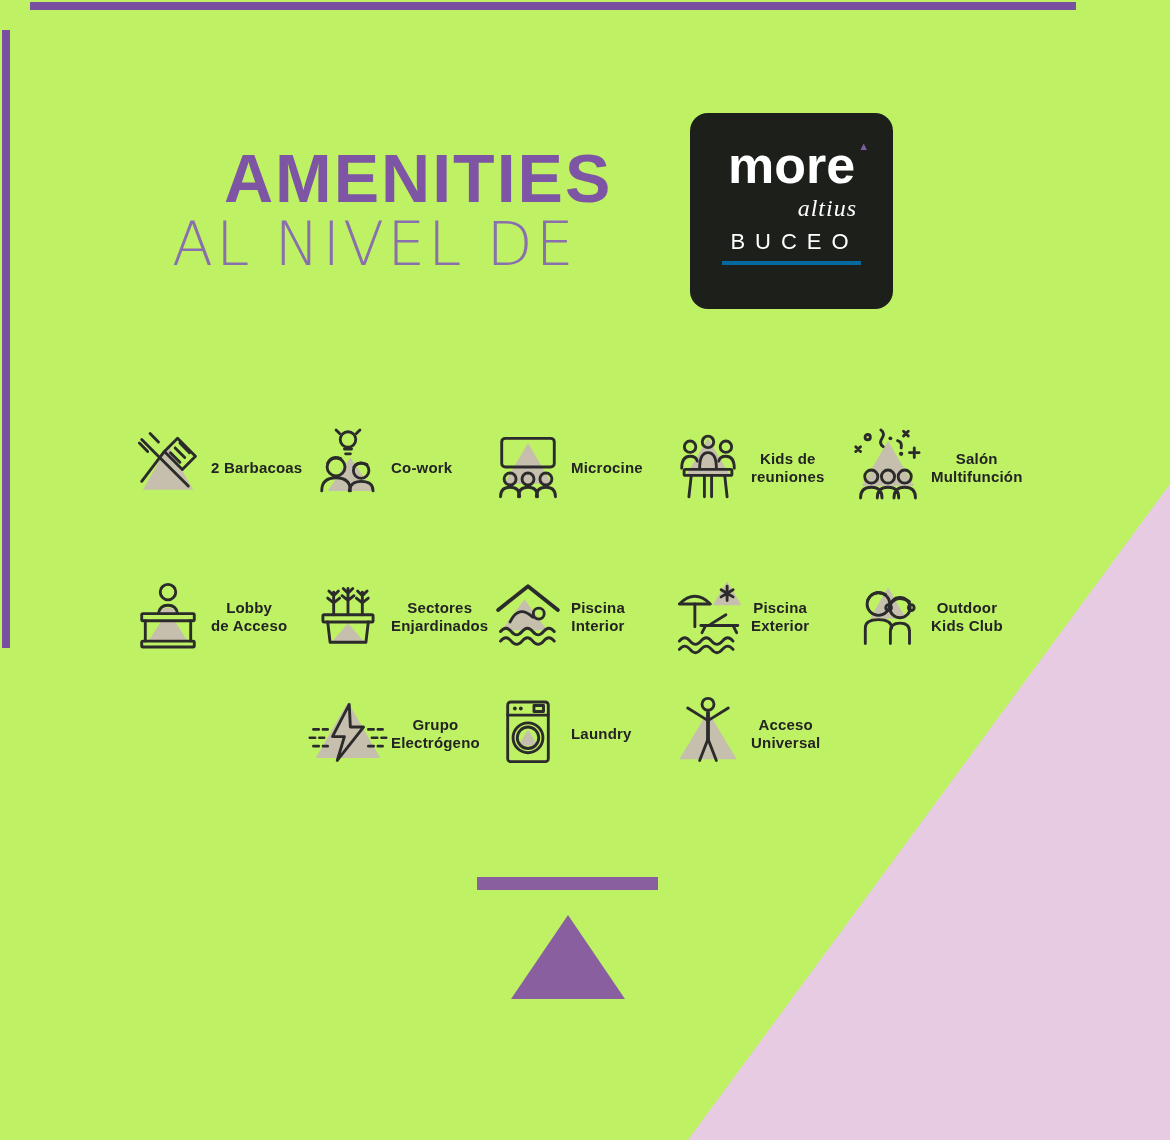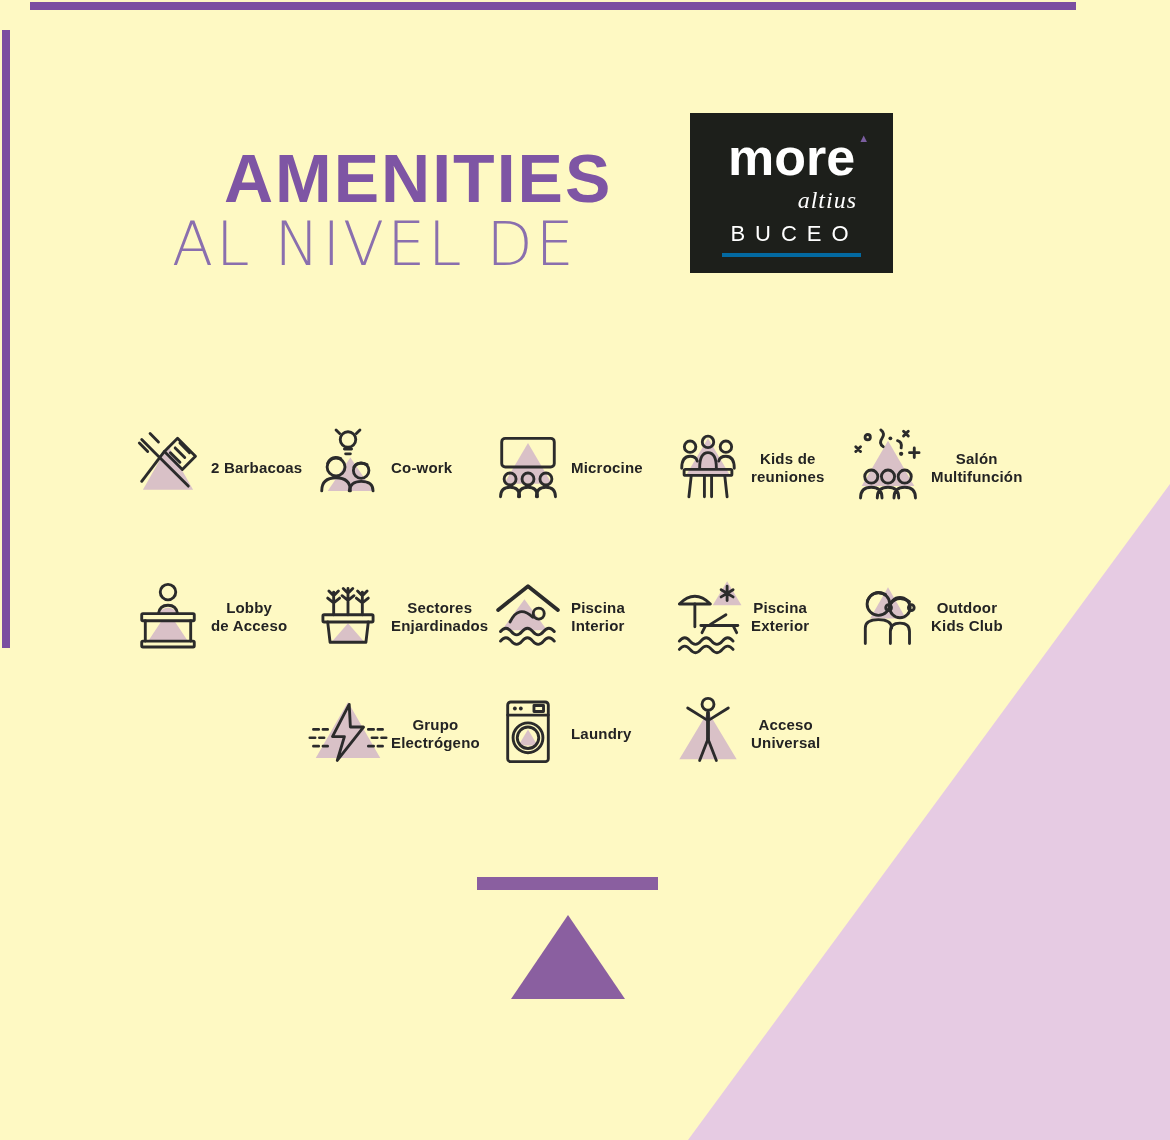--- a/index.html
+++ b/index.html
@@ -1,31 +1,31 @@
 <!DOCTYPE html>
 <html><head>
 <meta charset="utf-8">
 <style>
   html,body{margin:0;padding:0;background:#fff;}
-  #canvas{position:relative;width:1170px;height:1140px;background:#fef9c3;overflow:hidden;
+  #canvas{position:relative;width:1170px;height:1140px;background:#bef264;overflow:hidden;
           font-family:"Liberation Sans",sans-serif;}
 
   
   .frame-top{position:absolute;left:30px;top:2px;width:1046px;height:8px;background:#7b4fa0;}
   .frame-left{position:absolute;left:2px;top:30px;width:8px;height:618px;background:#7b4fa0;}
 
   
   .title-main{position:absolute;left:224px;top:144px;font-size:68px;font-weight:bold;
               letter-spacing:2px;color:#7e55a4;line-height:1;}
   .title-sub{position:absolute;left:172px;top:214px;font-size:60px;font-weight:200;
              font-family:"DejaVu Sans",sans-serif;letter-spacing:3px;color:#8a6fae;line-height:1;}
 
   
-  .logo{position:absolute;left:690px;top:113px;width:203px;height:160px;background:#1d1f1b;
-        display:flex;flex-direction:column;align-items:center;box-sizing:border-box;padding-top:18px;}
+  .logo{position:absolute;left:690px;top:113px;width:203px;height:196px;background:#1d1f1b;
+        display:flex;flex-direction:column;align-items:center;box-sizing:border-box;padding-top:26px;border-radius:18px;}
   .logo-more{position:relative;color:#fff;font-size:52px;font-weight:bold;line-height:1;letter-spacing:0;}
   .logo-tri{position:absolute;right:-14px;top:2px;font-size:11px;color:#7b5ea0;}
   .logo-altius{align-self:flex-end;margin:4px 36px 0 0;color:#fff;font-family:"Liberation Serif",serif;
                font-style:italic;font-size:24px;letter-spacing:1px;}
   .logo-buceo{margin-top:7px;color:#fff;font-size:22px;letter-spacing:10px;
               border-bottom:4px solid #0369a1;padding:0 2px 6px 8px;}
 
   
   .grid{position:absolute;left:125px;top:392px;width:900px;display:grid;
         grid-template-columns:repeat(5,180px);grid-template-rows:150px 148px auto;}

